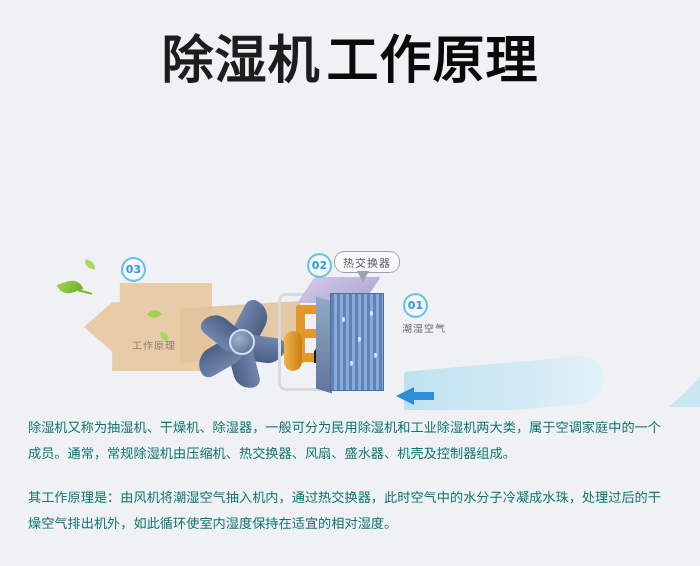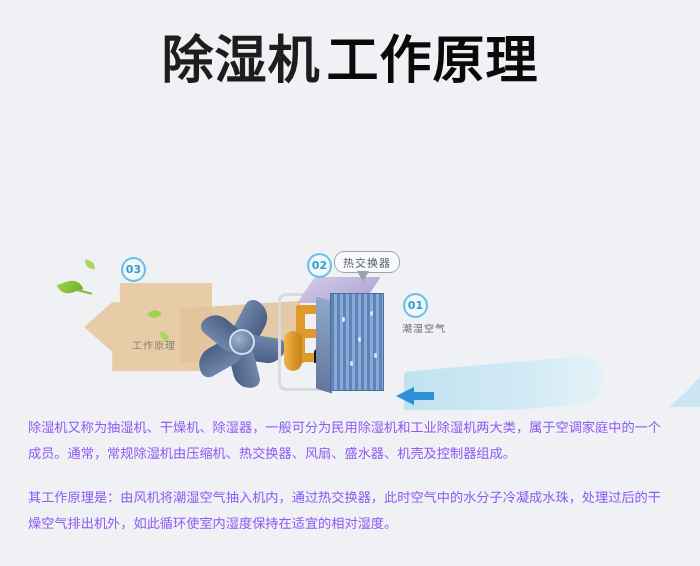--- a/index.html
+++ b/index.html
@@ -173,21 +173,21 @@
     font-family:"DejaVu Sans","Liberation Sans",sans-serif;
     -webkit-text-stroke:4px #ffffff;
     paint-order:stroke fill;
     text-shadow:0 2px 0 rgba(255,255,255,.6);
   }
   .overlay-title .ln{display:block;}
 
   
   .bodytext{
     position:absolute;left:28px;top:415px;width:646px;
-    color:#8b5cf6;font-size:13.2px;line-height:26px;
+    color:#0f766e;font-size:13.2px;line-height:26px;
     font-family:"DejaVu Sans","Liberation Sans",sans-serif;
   }
   .bodytext p{margin:0 0 18px 0;}
   .bodytext p:last-child{margin-bottom:12px;}
 </style>
 </head>
 <body>
 
 <div class="page">
 

